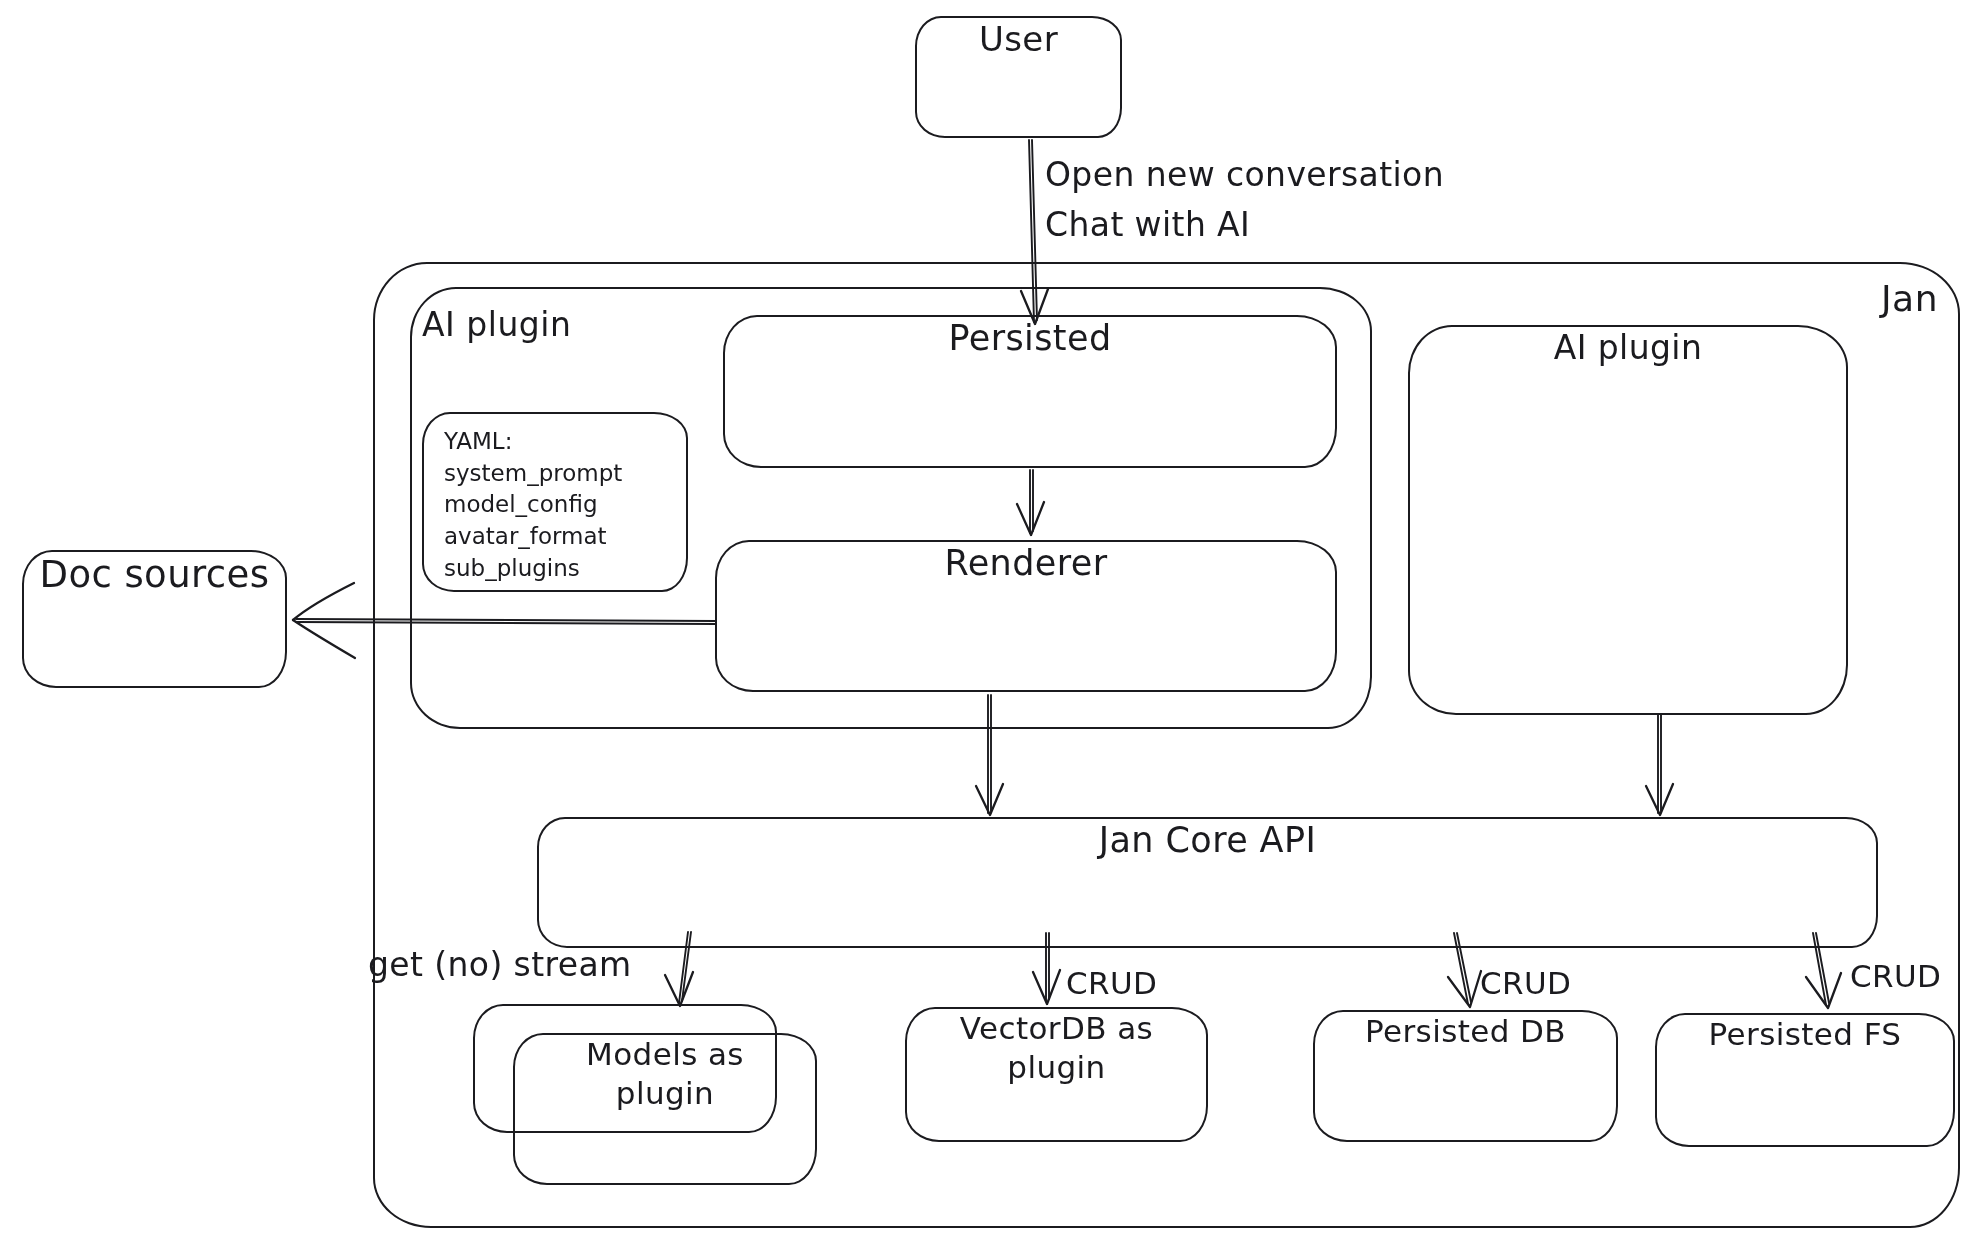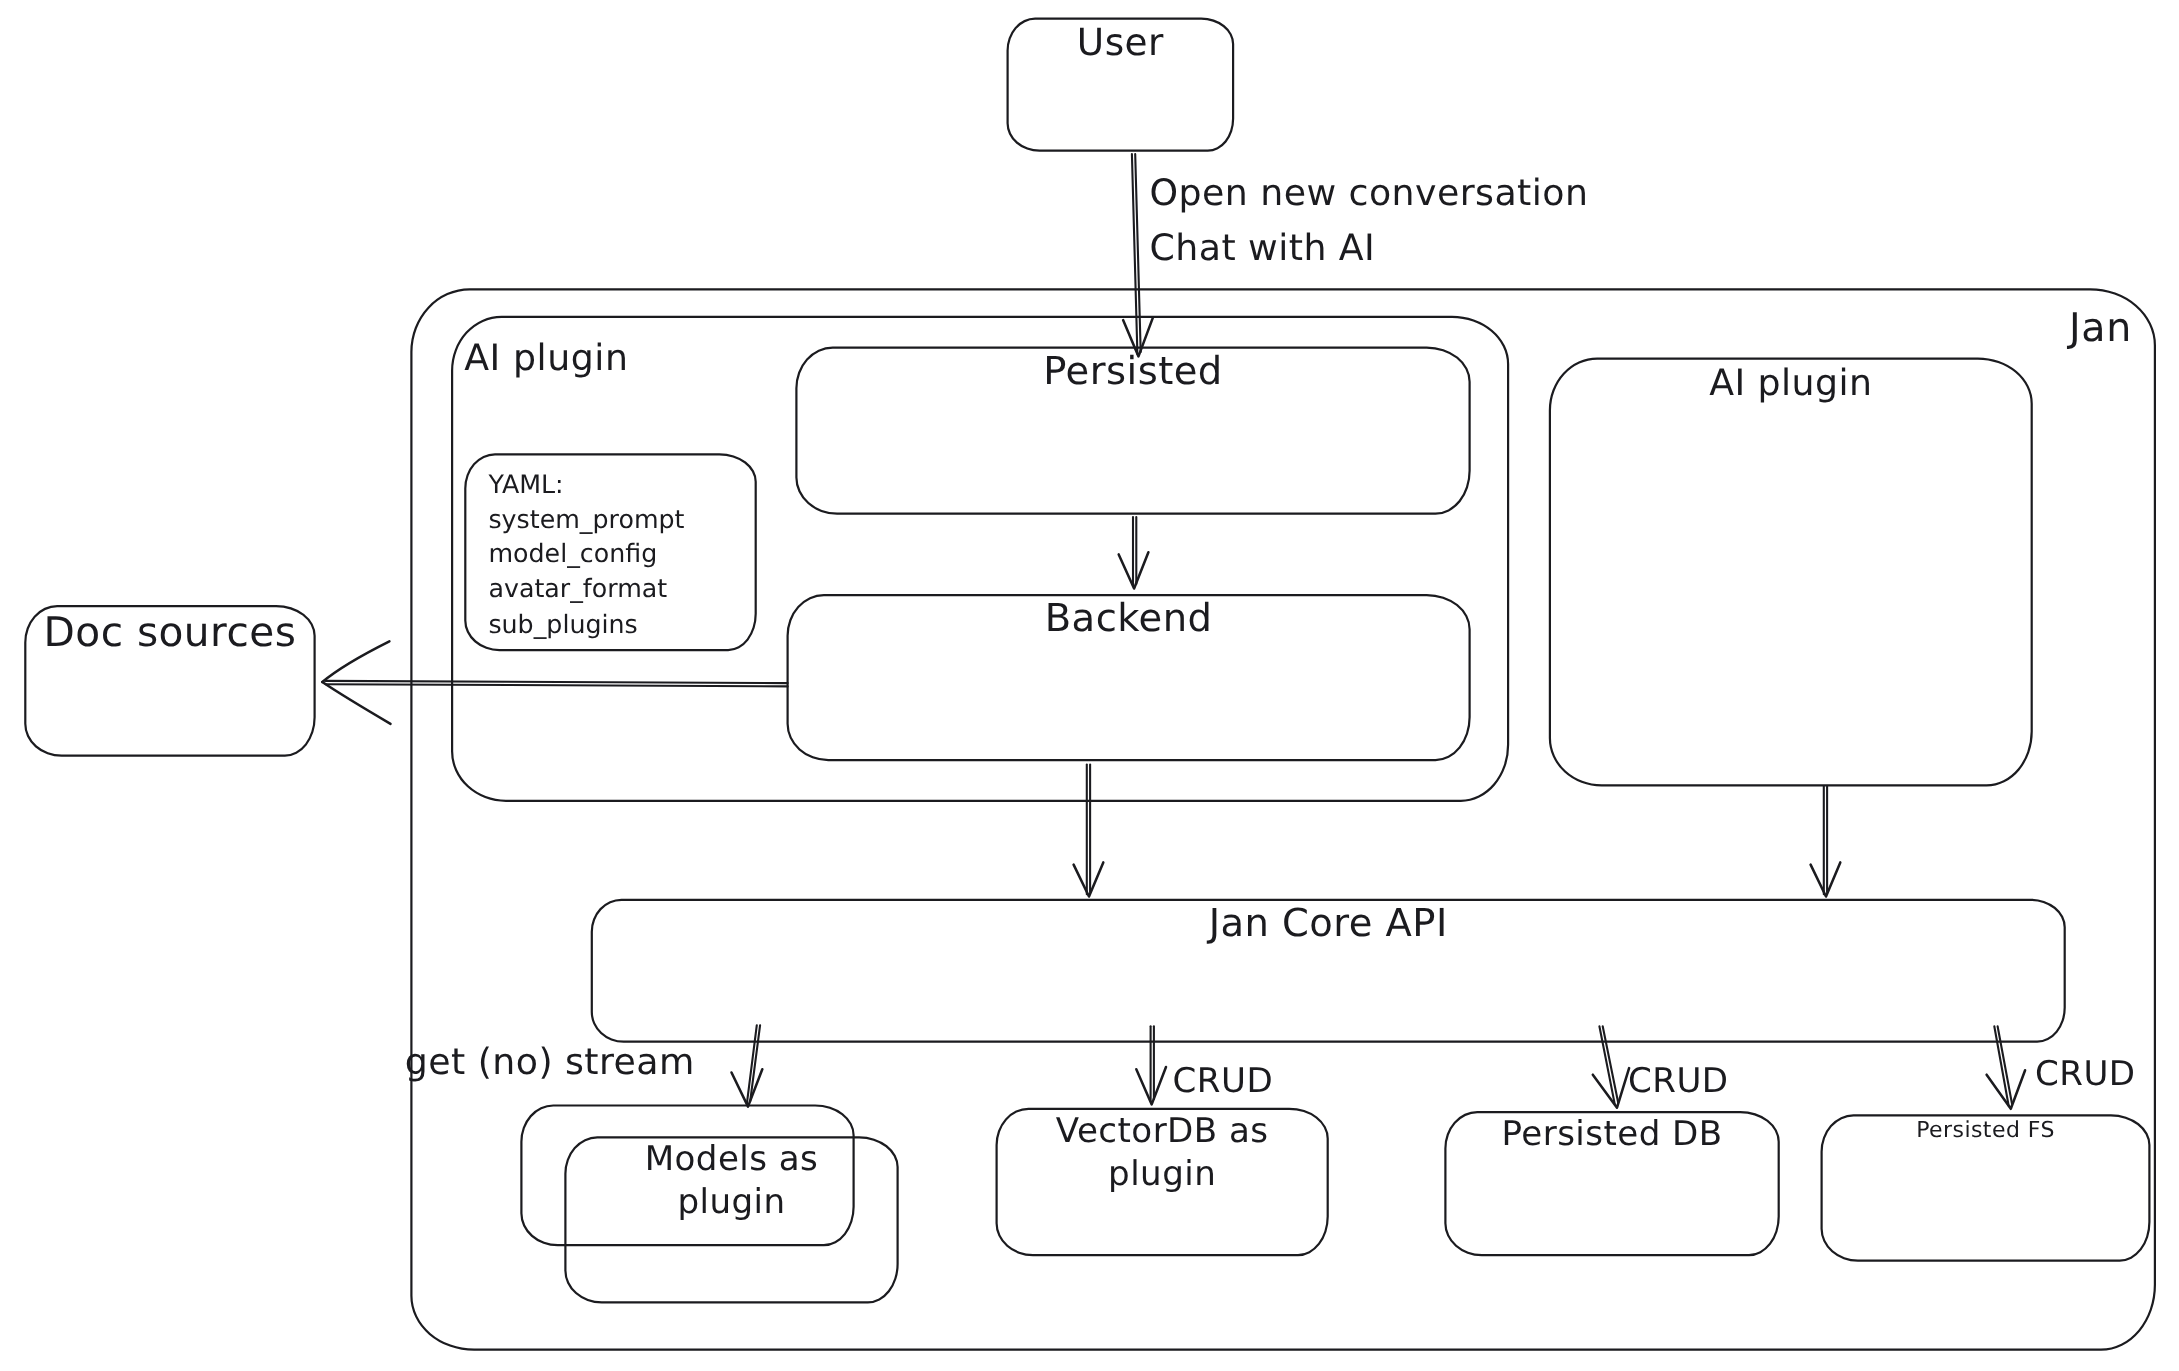--- a/index.html
+++ b/index.html
@@ -103,21 +103,21 @@
     font-size: 31px;
   }
   .persisteddb-box {
     left: 1313px; top: 1010px; width: 305px; height: 132px;
     border-radius: 30px 36px 28px 34px / 34px 28px 36px 30px;
     font-size: 31px;
   }
   .persistedfs-box {
     left: 1655px; top: 1013px; width: 300px; height: 134px;
     border-radius: 30px 36px 28px 34px / 34px 28px 36px 30px;
-    font-size: 20px;
+    font-size: 31px;
   }
 
   
   .edge-label {
     position: absolute;
     letter-spacing: 0.4px;
     line-height: 1.5;
   }
   .lbl-open-conv { left: 1045px; top: 150px; font-size: 33px; }
   .lbl-get-stream { left: 368px; top: 940px; font-size: 33px; }
@@ -165,21 +165,21 @@
     <div>avatar_format</div>
     <div>sub_plugins</div>
   </div>
 </div>
 
 <div class="node renderer-box">
   <span class="label">Persisted</span>
 </div>
 
 <div class="node backend-box">
-  <span class="label">Backend</span>
+  <span class="label">Renderer</span>
 </div>
 
 <div class="node aiplugin-right-box">
   <span class="label">AI plugin</span>
 </div>
 
 <div class="node docsources-box">
   <span class="label">Doc sources</span>
 </div>
 

